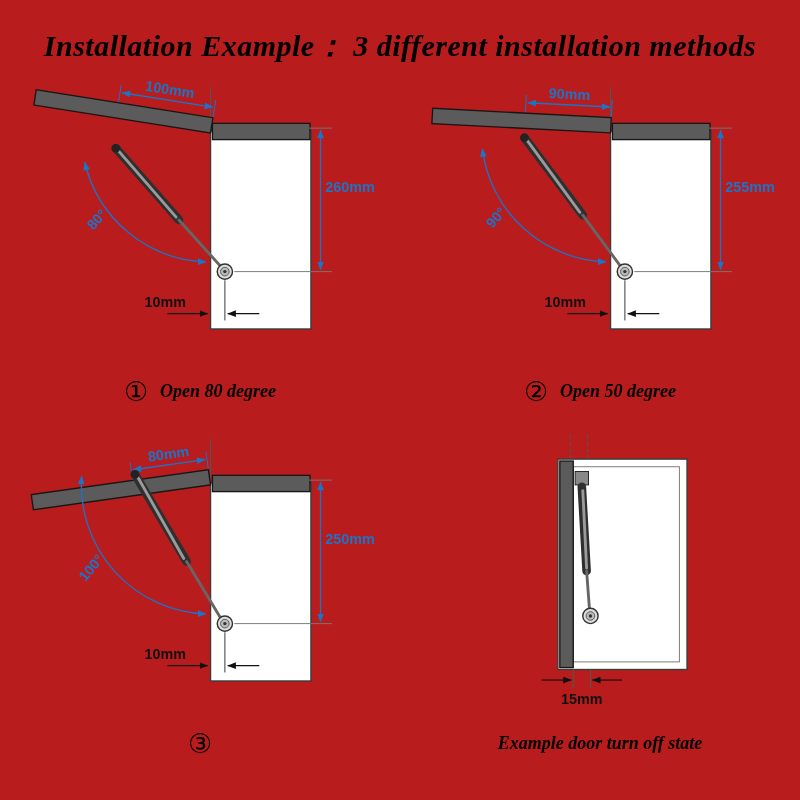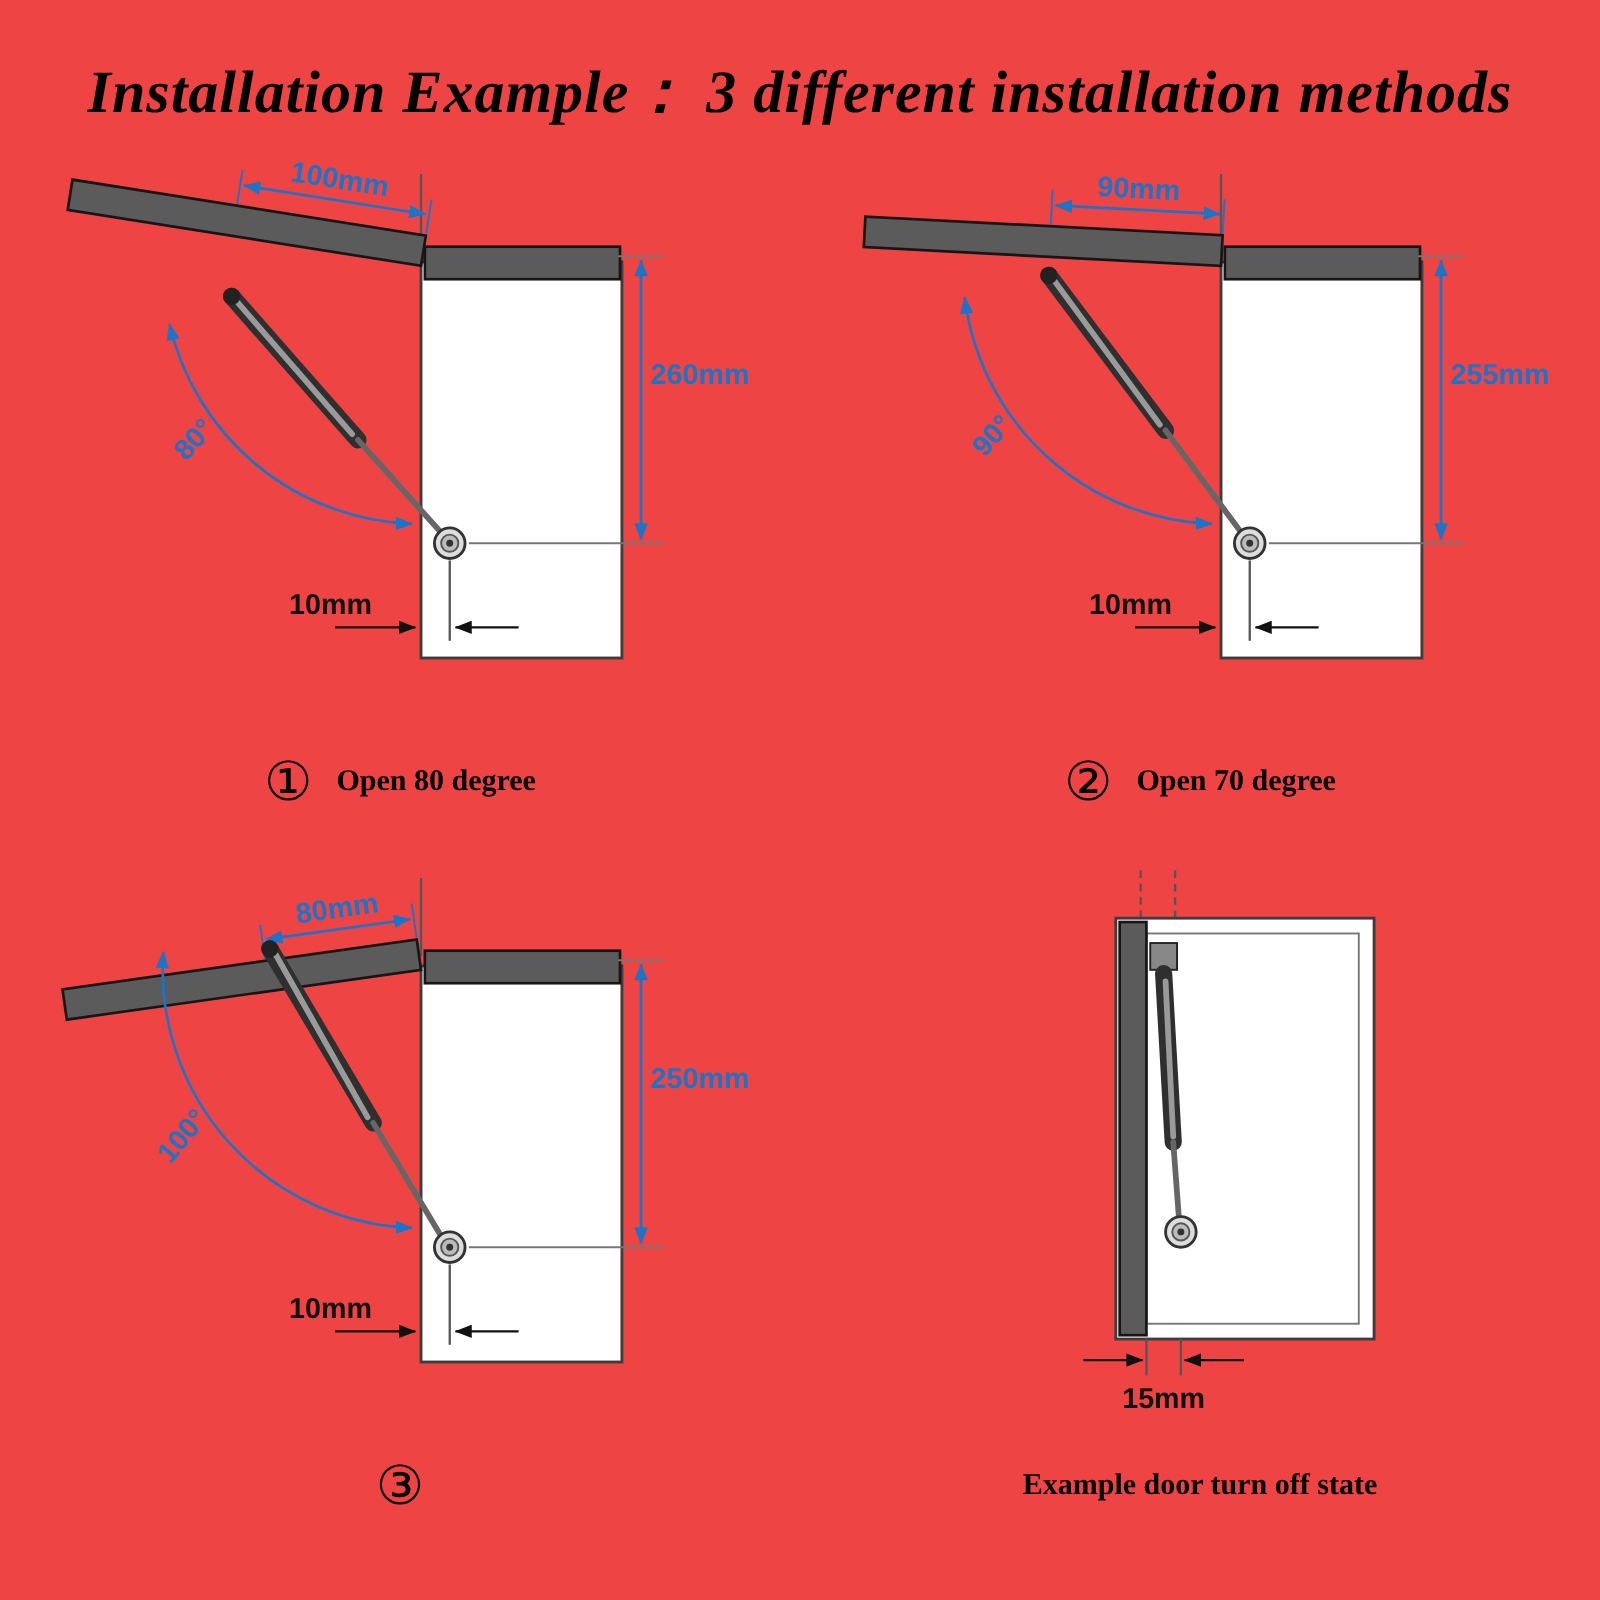--- a/index.html
+++ b/index.html
@@ -1,27 +1,27 @@
 <!DOCTYPE html>
 <html><head>
 <meta charset="utf-8">
 <style>
   html,body{margin:0;padding:0;background:#fff;}
-  .page{width:800px;height:800px;background:#ef4444;overflow:hidden;position:relative;
+  .page{width:800px;height:800px;background:#b91c1c;overflow:hidden;position:relative;
         font-family:"Liberation Serif",serif;}
   .title{margin:0;padding:26px 10px 6px 10px;text-align:center;
          font-family:"Liberation Serif",serif;font-style:italic;font-weight:bold;
          font-size:30px;color:#000;letter-spacing:.5px;}
   .grid{display:grid;grid-template-columns:400px 400px;grid-template-rows:352px 352px;}
   .cell{margin:0;display:flex;flex-direction:column;align-items:center;justify-content:flex-start;}
   .cell svg{display:block;width:352px;height:292px;}
   .cap-row{display:flex;align-items:center;justify-content:center;gap:12px;margin-top:6px;height:40px;}
   .circ{font-family:"DejaVu Sans",sans-serif;font-size:27px;color:#000;line-height:1;}
-  .cap{font-family:"Liberation Serif",serif;font-weight:bold;
-       font-size:15px;color:#000;}
+  .cap{font-family:"Liberation Serif",serif;font-style:italic;font-weight:bold;
+       font-size:18px;color:#000;}
   .dimtxt{font-family:"Liberation Sans",sans-serif;font-weight:bold;font-size:15px;fill:#1b74c8;}
   .ktxt{font-family:"Liberation Sans",sans-serif;font-weight:bold;font-size:15px;fill:#111;}
   .cab{fill:#fff;stroke:#3d3d3d;stroke-width:1.5;}
   .panel{fill:#5b5b5b;stroke:#161616;stroke-width:1.4;}
   .thin{stroke:#777;stroke-width:1;fill:none;}
   .dimln{stroke:#1b74c8;stroke-width:1.4;fill:none;}
   .dimtick{stroke:#1b74c8;stroke-width:1;fill:none;}
   .kln{stroke:#111;stroke-width:1.2;fill:none;}
   .refln{stroke:#555;stroke-width:1.2;fill:none;}
   .cyl{stroke:#2f2f2f;stroke-width:9;fill:none;stroke-linecap:round;}
@@ -131,21 +131,21 @@
         </g>
         <g>
           <line class="refln" x1="210" y1="214" x2="210" y2="256"></line>
           <line class="kln" x1="150" y1="249" x2="192" y2="249" marker-end="url(#arK)"></line>
           <line class="kln" x1="213" y1="249" x2="246" y2="249" marker-start="url(#arKs)"></line>
           <text class="ktxt" x="126" y="242">10mm</text>
         </g>
       </svg>
       <figcaption class="cap-row">
         <span class="circ">②</span>
-        <span class="cap">Open 70 degree</span>
+        <span class="cap">Open 50 degree</span>
       </figcaption>
     </figure>
 
     <figure class="cell">
       <svg viewBox="0 0 368 300">
         <line class="refln" x1="195" y1="12" x2="195" y2="53"></line>
         <rect class="cab" x="195" y="58" width="105" height="207"></rect>
         <rect class="panel" x="197" y="50" width="102" height="17"></rect>
         <g transform="rotate(-8,195,60)">
           <rect class="panel" x="8" y="44" width="187" height="16"></rect>

